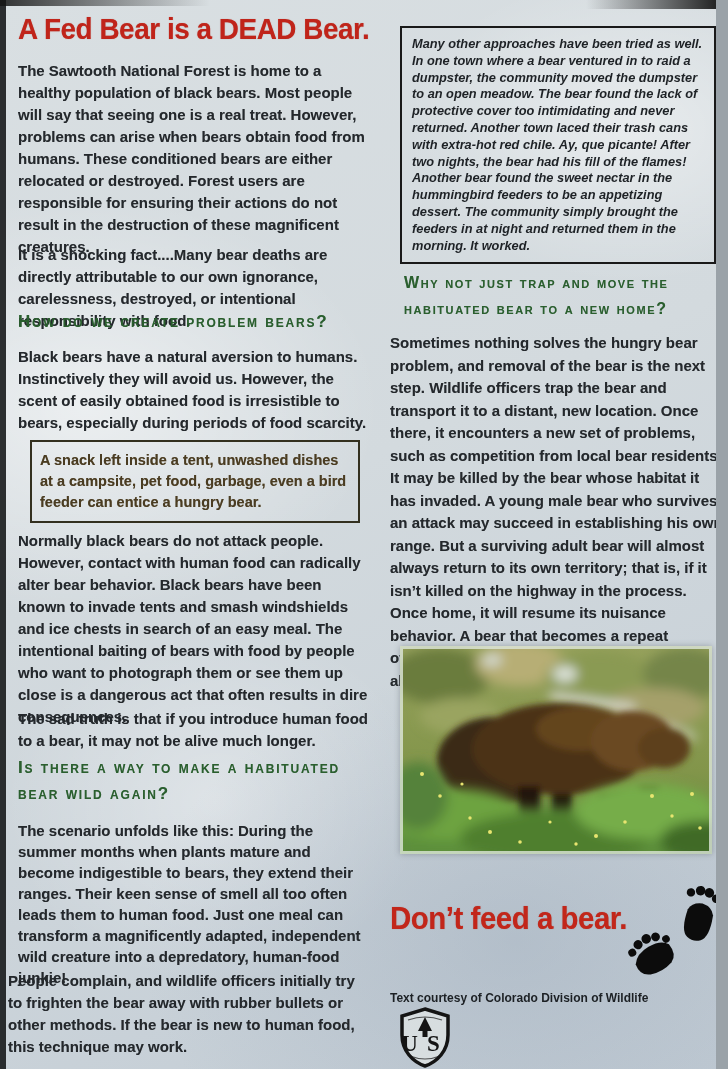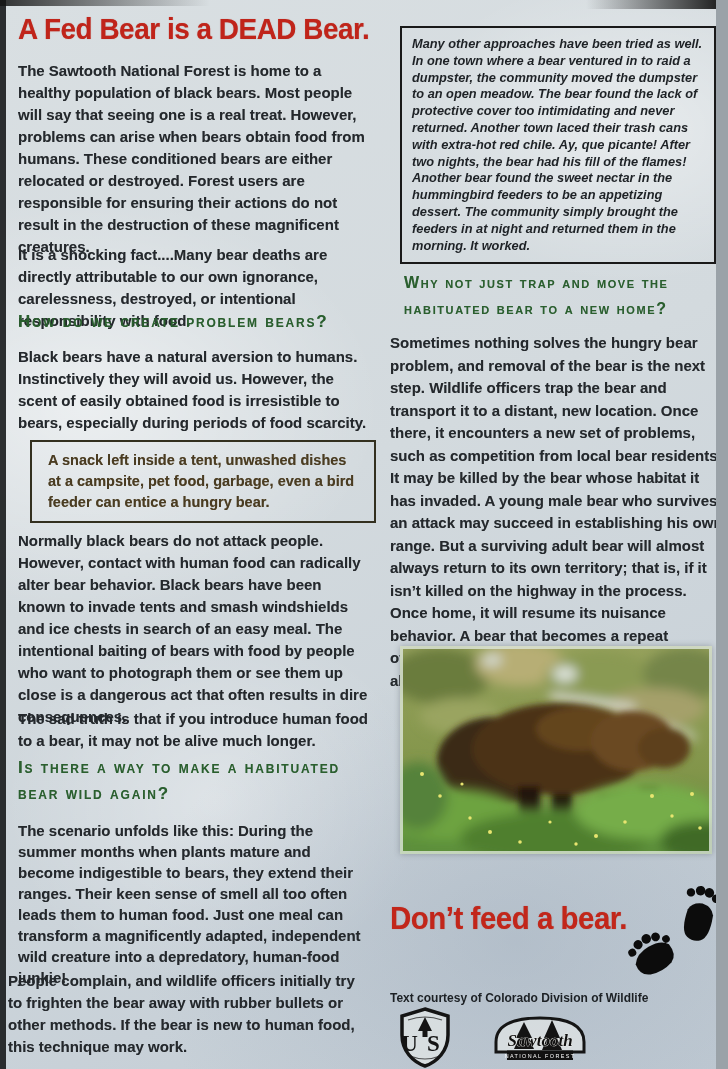--- a/index.html
+++ b/index.html
@@ -26,21 +26,21 @@
   }
   .body-text{
     font-size:15px;line-height:22px;font-weight:600;color:#24282c;
     text-shadow:0 0 .6px rgba(40,45,50,.35);
   }
   .green-head{
     font-variant:small-caps;font-weight:700;color:#2a5f2e;
     letter-spacing:1.8px;text-shadow:0 0 .6px rgba(30,80,40,.4);
   }
   .snack-box{
-    left:30px;top:440px;width:310px;padding:8px 16px;
+    left:30px;top:440px;width:310px;padding:8px 8px;
     border:2px solid #33301f;
     font-size:14.5px;line-height:21px;font-weight:700;color:#4a3c22;
     text-shadow:0 0 .6px rgba(90,70,30,.5);
   }
   .approaches-box{
     left:400px;top:26px;width:292px;padding:8px 10px;
     border:2px solid #191919;
     font-style:italic;font-weight:700;font-size:12.8px;line-height:16.8px;color:#1e2226;
   }
   .photo-frame{left:400px;top:646px;width:312px;height:208px;box-shadow:0 0 6px rgba(60,70,75,.35);}
@@ -189,24 +189,14 @@
   <div class="abs" style="left:398px;top:1006px;">
     <svg width="54" height="62" viewBox="0 0 54 62">
       <path d="M27 3 L50 10 L50 29 C50 45 39 56 27 60 C15 56 4 45 4 29 L4 10 Z" fill="rgba(235,238,235,.6)" stroke="#141414" stroke-width="3.5"></path>
       <path d="M27 11 L20 25 L24.5 25 L24.5 31 L29.5 31 L29.5 25 L34 25 Z" fill="#141414"></path>
       <text x="27" y="45" text-anchor="middle" font-family="Liberation Serif, serif" font-size="23" font-weight="bold" letter-spacing="9" fill="#141414">US</text>
       <path d="M10 14 Q27 8 44 14" fill="none" stroke="#141414" stroke-width="1.2" opacity=".7"></path>
       <path d="M12 50 Q27 56 42 50" fill="none" stroke="#141414" stroke-width="1.2" opacity=".7"></path>
     </svg>
   </div>
 
-  <div class="abs" style="left:488px;top:1012px;">
-    <svg width="104" height="52" viewBox="0 0 104 52">
-      <path d="M8 40 L8 30 Q8 6 52 6 Q96 6 96 30 L96 40 Z" fill="rgba(238,240,236,.55)" stroke="#151515" stroke-width="3"></path>
-      <path d="M36 10 L28 26 L31 26 L26 37 L46 37 L41 26 L44 26 Z" fill="#131313"></path>
-      <path d="M64 8 L56 26 L59 26 L54 38 L74 38 L69 26 L72 26 Z" fill="#131313"></path>
-      <text x="52" y="34" text-anchor="middle" font-family="Liberation Serif, serif" font-style="italic" font-weight="bold" font-size="17" fill="#101010" stroke="#f2f2ee" stroke-width="0.7" paint-order="stroke">Sawtooth</text>
-      <rect x="19" y="38.5" width="66" height="9.5" fill="#111"></rect>
-      <text x="52" y="45.8" text-anchor="middle" font-size="5.4" letter-spacing="1.4" fill="#ffffff">NATIONAL FOREST</text>
-    </svg>
-  </div>
 
 </div>
 
 </body></html>

